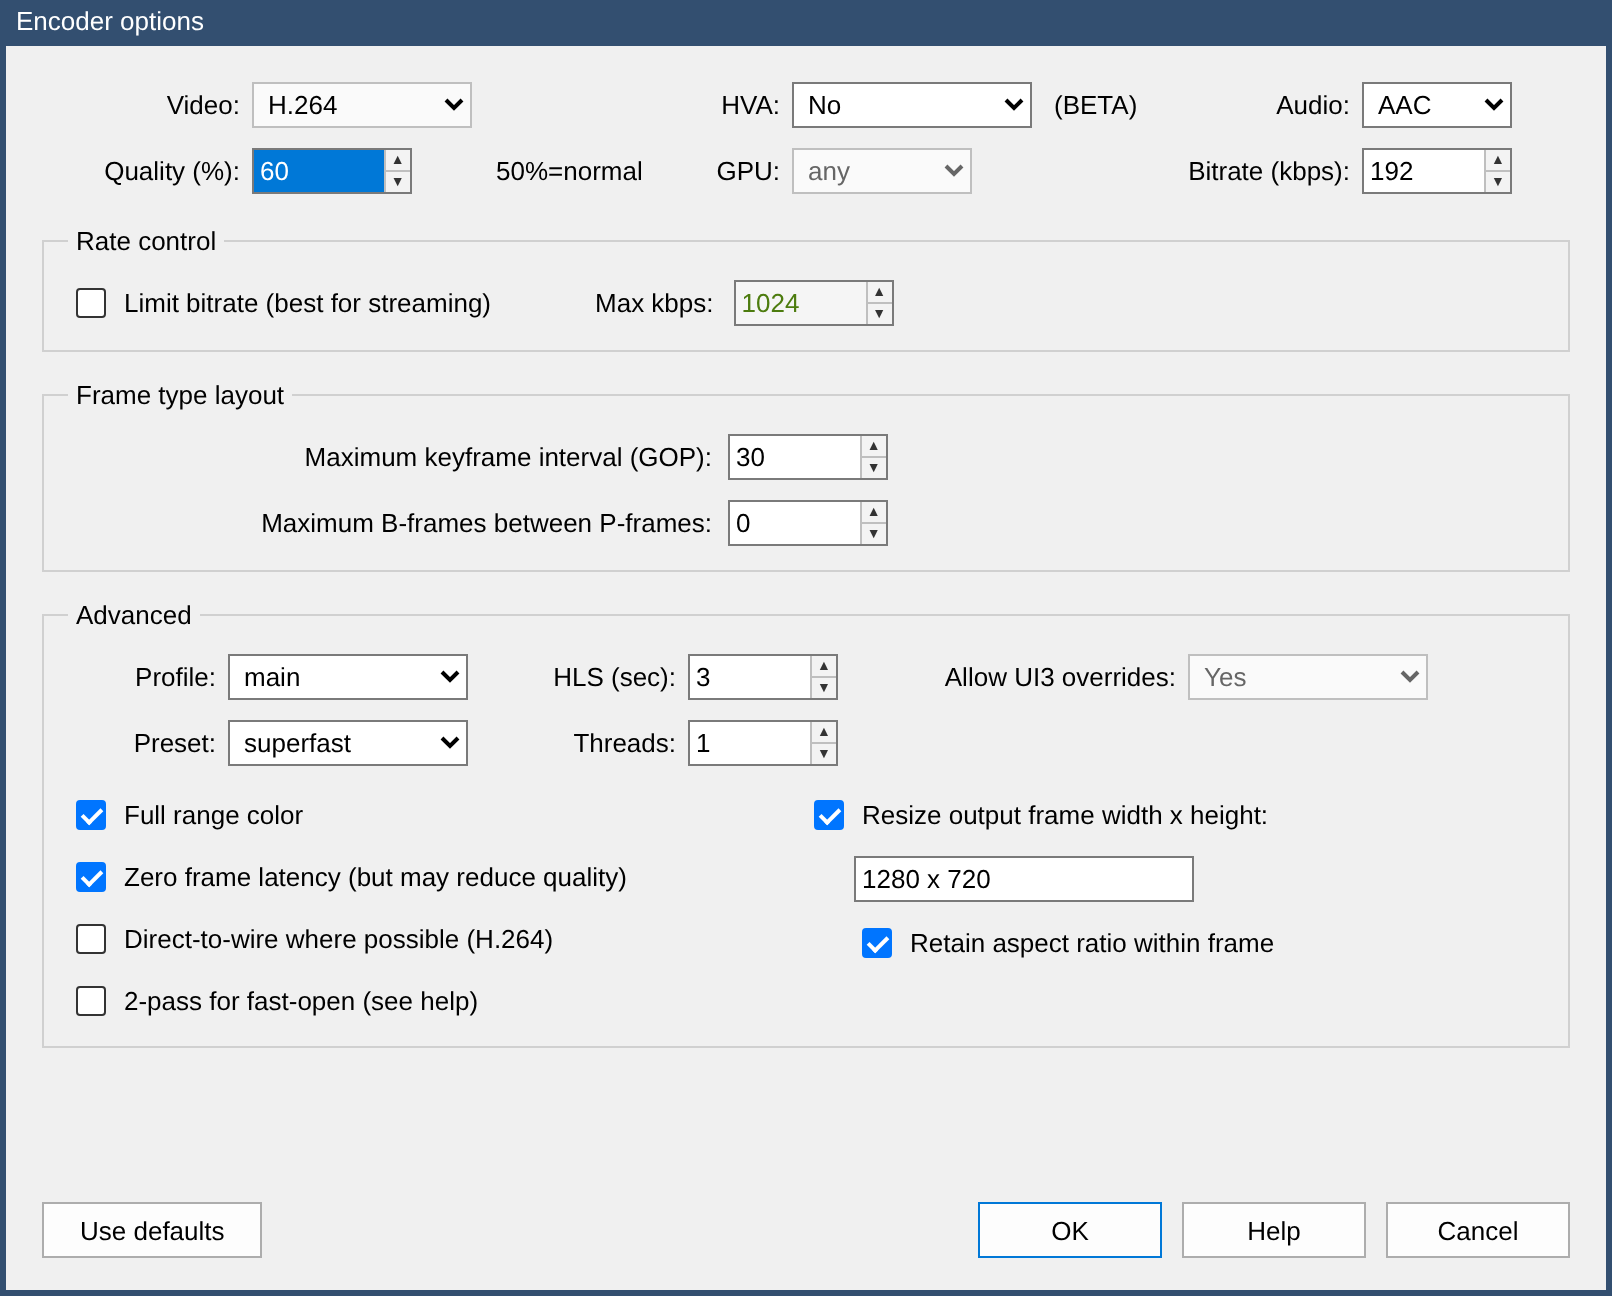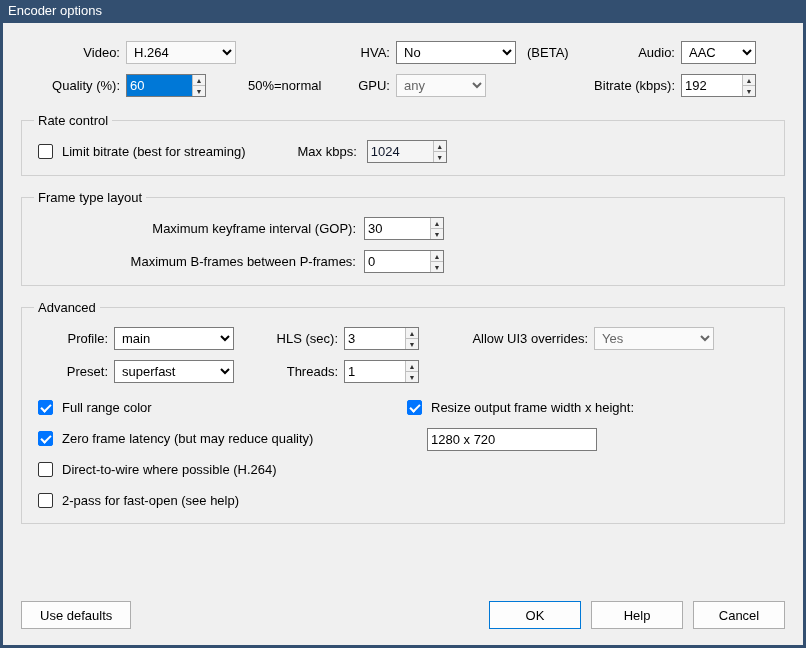--- a/index.html
+++ b/index.html
@@ -87,21 +87,21 @@
     font-size: 7px;
     line-height: 1;
     color: #333;
     background: #f3f3f3;
     cursor: pointer;
     user-select: none;
   }
   .spin .arrows div:first-child { border-bottom: 1px solid #bfbfbf; }
   .spin.sel input { background: #0078d7; color: #fff; }
   .spin.disabled { background: #f5f5f5; }
-  .spin.disabled input { background: #f5f5f5; color: #0f172a; }
+  .spin.disabled input { background: #f5f5f5; color: #4d7c0f; }
   fieldset {
     border: 1px solid #d0d0d0;
     margin: 0 0 14px 0;
     padding: 12px 12px 12px 12px;
   }
   legend { padding: 0 4px; }
   .chk {
     display: flex;
     align-items: center;
     gap: 6px;
@@ -309,20 +309,24 @@
           </label>
         </div>
         <div class="col">
           <label class="chk">
             <input type="checkbox" checked="" style="">
             <span>Resize output frame width x height:</span>
           </label>
           <div style="margin-left:24px; margin-bottom:10px">
             <input type="text" style="width: 170px;" value="1280 x 720">
           </div>
+          <label class="chk" style="margin-left:24px">
+            <input type="checkbox" checked="" style="">
+            <span>Retain aspect ratio within frame</span>
+          </label>
         </div>
       </div>
     </fieldset>
 
     <div class="btnbar">
       <button class="btn">Use defaults</button>
       <div style="flex:1"></div>
       <button class="btn default">OK</button>
       <button class="btn">Help</button>
       <button class="btn">Cancel</button>

